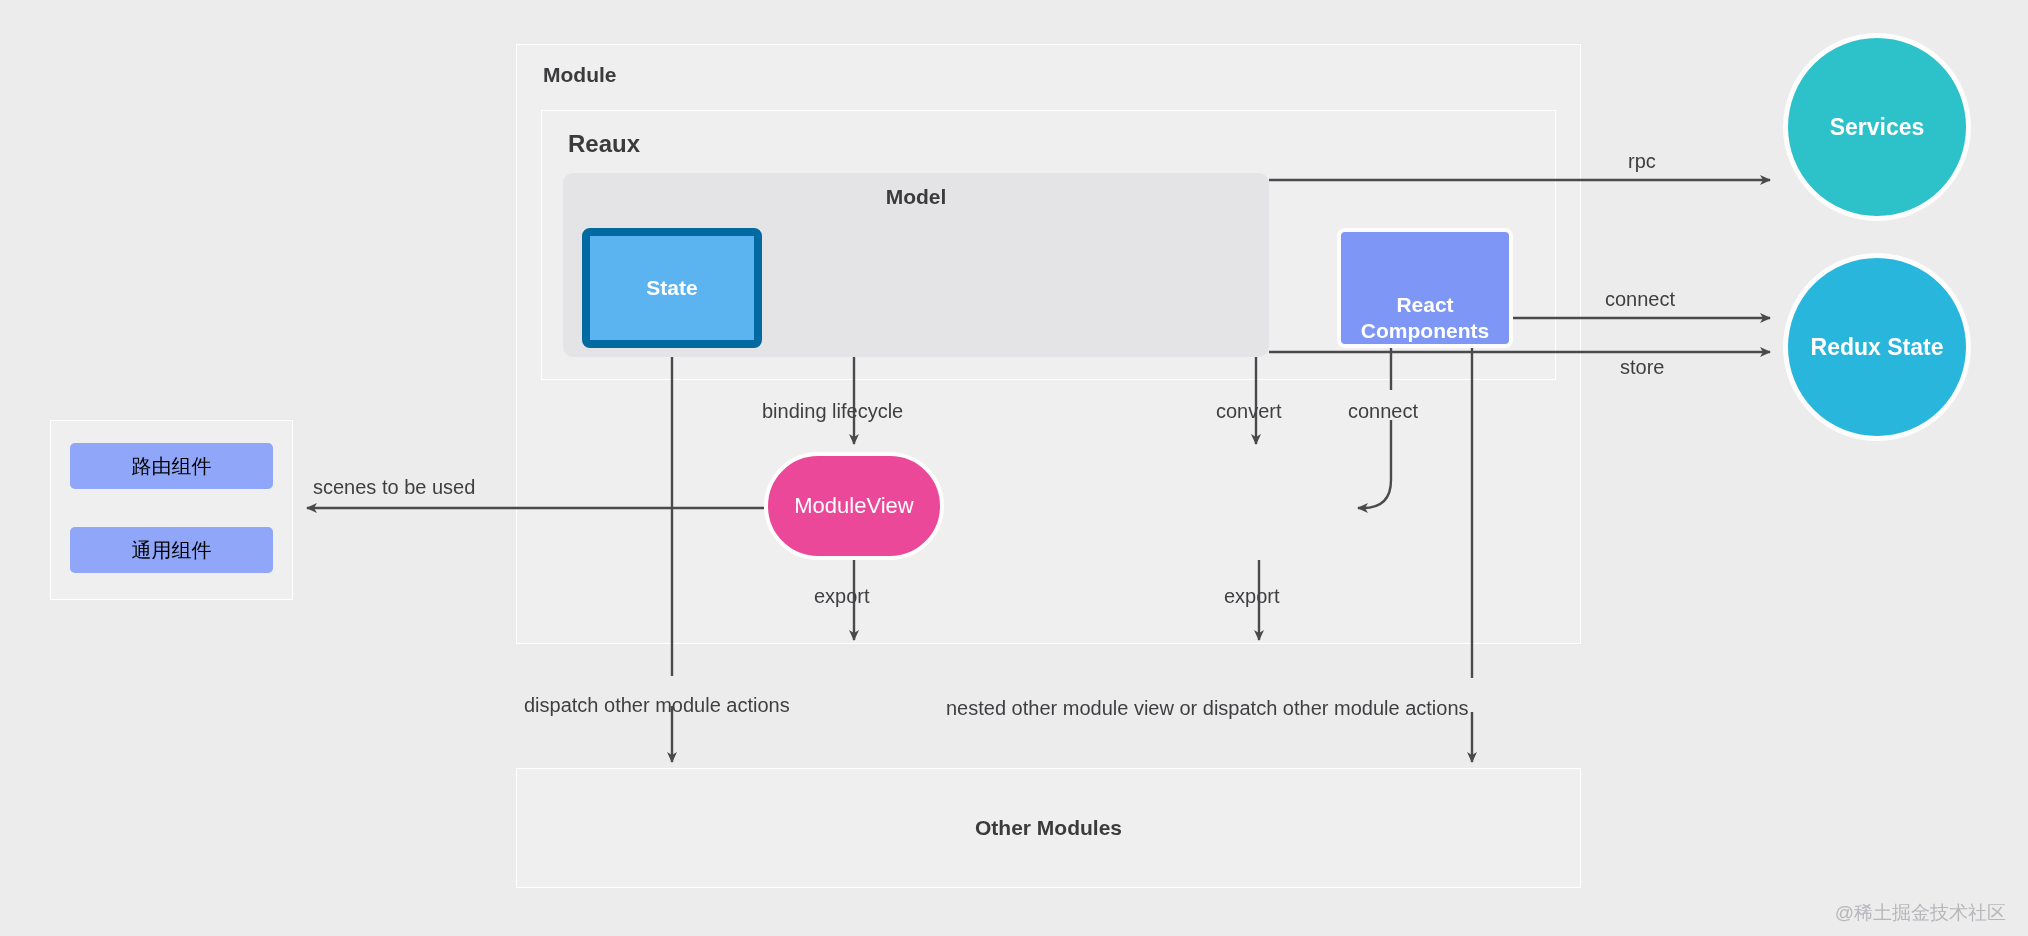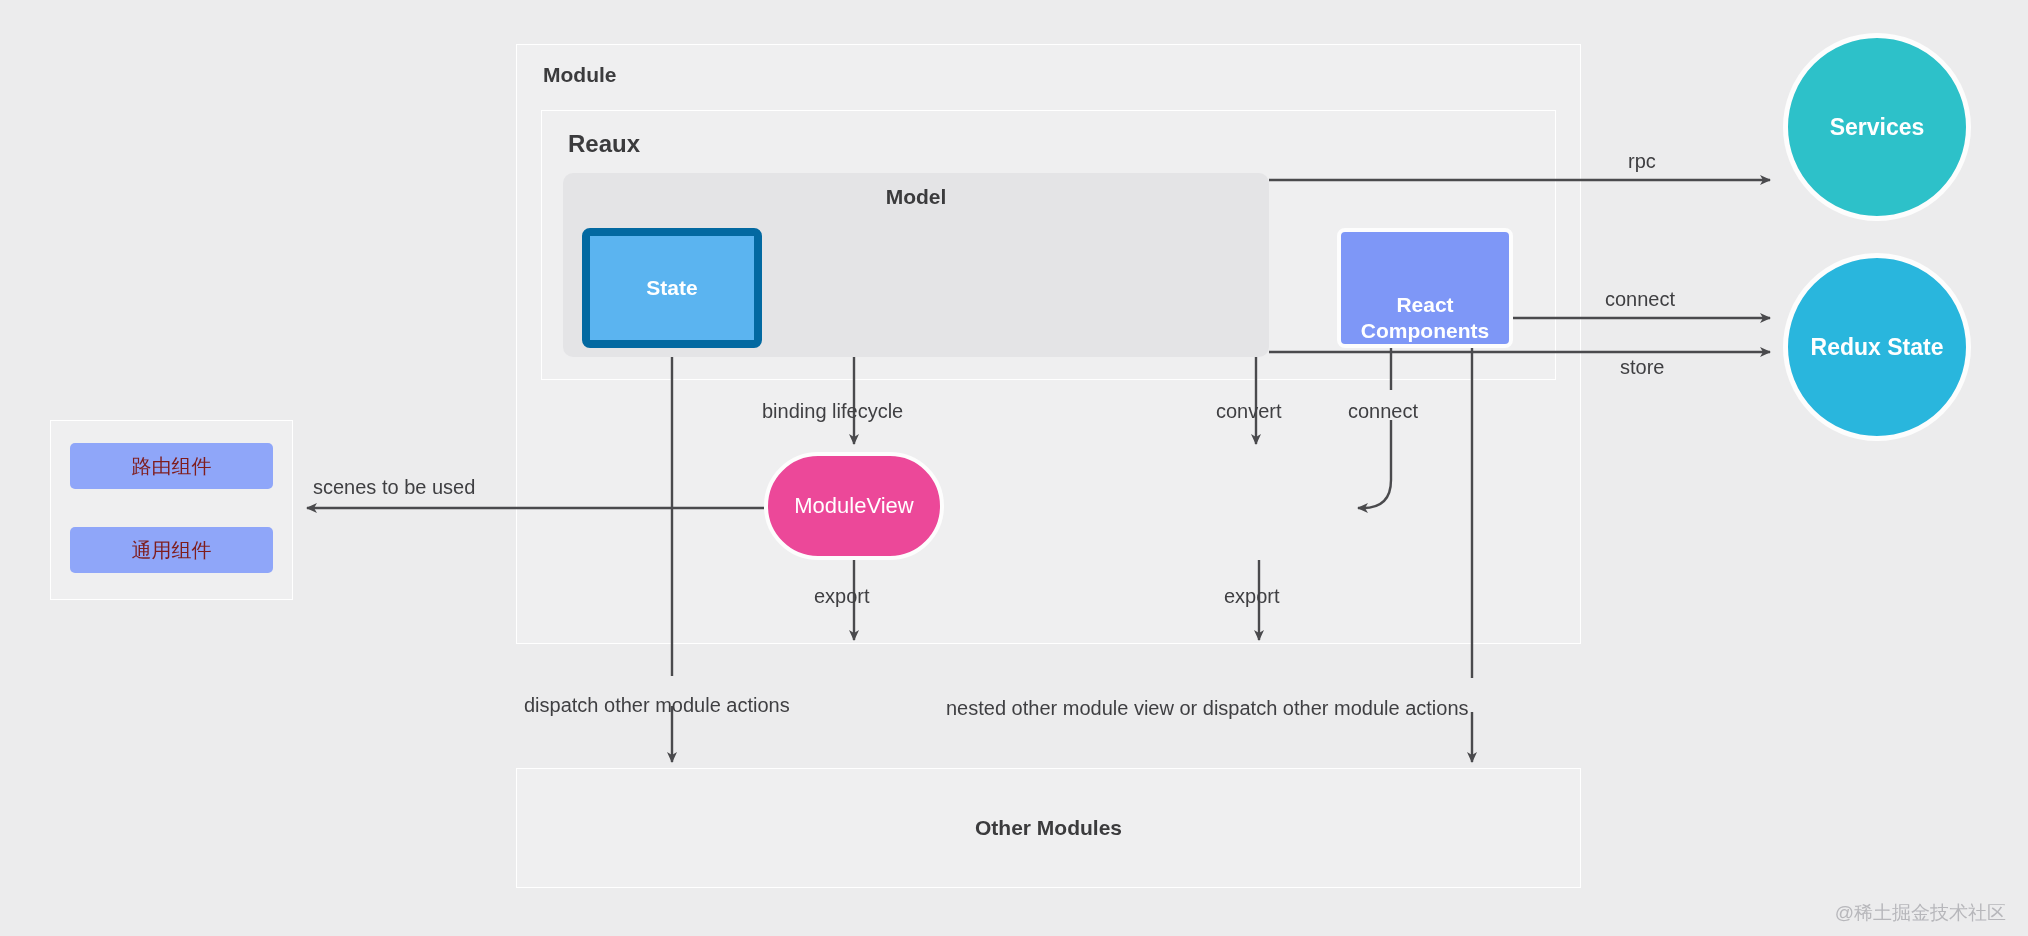--- a/index.html
+++ b/index.html
@@ -164,21 +164,21 @@
     width: 188px; height: 188px;
     background: #29b6dd;
   }
 
   
   .lav-box {
     position: absolute;
     background: #8fa6f9;
     border-radius: 5px;
     box-sizing: border-box;
-    color: #7f1d1d;
+    color: #000000;
     font-size: 20px;
     display: flex;
     align-items: center;
     justify-content: center;
     text-align: center;
     z-index: 4;
   }
   #box-route-components  { left: 70px; top: 443px; width: 203px; height: 46px; }
   #box-common-components { left: 70px; top: 527px; width: 203px; height: 46px; }
 

